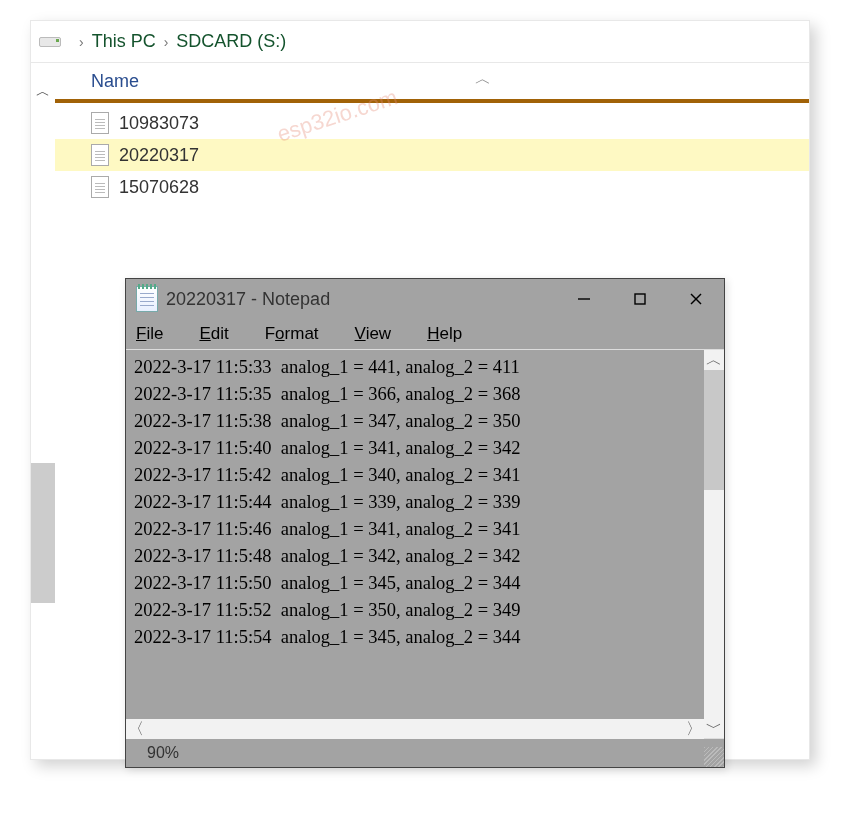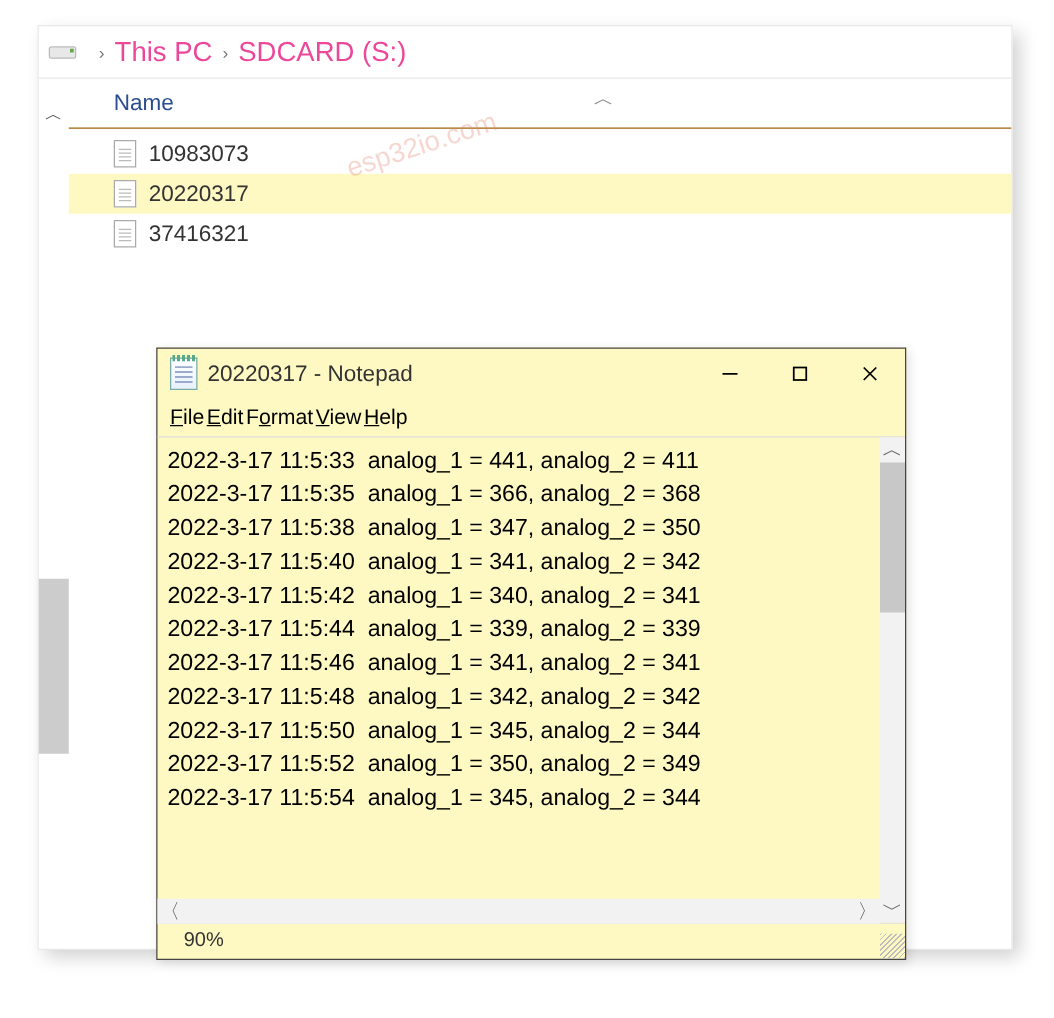--- a/index.html
+++ b/index.html
@@ -6,61 +6,61 @@
 html, body { width: 843px; height: 814px; background: #fff; overflow: hidden; }
 
 .outer { position: absolute; left: 30px; top: 20px; width: 780px; height: 740px; border: 1px solid #e8e8e8; box-shadow: 6px 6px 14px rgba(0,0,0,0.18); background: #fff; }
 
 
 .bcwrap { height: 42px; display:flex; align-items:center; padding-left:8px; border-bottom:1px solid #e8e8e8; }
 .drive-icon { width:22px; height:14px; margin-right:10px; position:relative; }
 .drive-icon .body { width:22px; height:10px; background:#e8e8e8; border:1px solid #bbb; border-radius:2px; position:absolute; top:2px;}
 .drive-icon .light { width:3px; height:3px; background:#6aa84f; position:absolute; right:2px; top:4px; }
 .bc-sep { margin: 0 8px; color:#777; font-size:14px; }
-.bc-item { font-size:22px; color:#ec4899; cursor:pointer; }
+.bc-item { font-size:18px; color:#14532d; cursor:pointer; }
 
 
 .explorer-body { display:flex; height:calc(100% - 42px); }
 .scroll-left { width:24px; display:flex; align-items:flex-start; justify-content:center; padding-top:20px; position:relative;}
 .scroll-left .up { font-size:14px; color:#555; cursor:pointer;}
 .scroll-left .thumb { position:absolute; left:0; top:400px; width:24px; height:140px; background:#ccc;}
 
 .file-area { flex:1; position:relative; }
-.col-header { height:40px; display:flex; align-items:center; border-bottom:1px solid #a16207; padding-left:36px;}
+.col-header { height:40px; display:flex; align-items:center; border-bottom:4px solid #a16207; padding-left:36px;}
 .col-name { font-size:18px; color:#2a4d8f; }
 .col-sep { position:absolute; left:420px; top:6px; color:#888; cursor:pointer;}
 
 .watermark1 { position:absolute; left:220px; top:40px; font-size:22px; color:rgba(230,140,120,0.35); transform:rotate(-18deg); pointer-events:none; font-weight:500;}
 .watermark2 { position:absolute; left:320px; top:400px; font-size:20px; color:rgba(230,140,120,0.25); transform:rotate(-18deg); pointer-events:none; font-weight:500;}
 
 .file-list { padding-top:4px; }
 .file-row { height:32px; display:flex; align-items:center; padding-left:36px; cursor:pointer; font-size:18px; color:#333;}
 .file-row.selected { background:#fef9c3; }
 .file-icon { width:18px; height:22px; border:1px solid #aaa; background:#fff; margin-right:10px; position:relative;}
 .file-icon::before, .file-icon::after { content:""; position:absolute; left:3px; right:3px; height:1px; background:#bbb;}
 .file-icon::before { top:6px; box-shadow: 0 3px 0 #bbb, 0 6px 0 #bbb;}
 .file-icon::after { top:15px; }
 
 
-.notepad { position:absolute; left:70px; top:215px; width:600px; height:490px; border:1px solid #444; background:#fef9c3; box-shadow:2px 2px 8px rgba(0,0,0,0.12);}
+.notepad { position:absolute; left:70px; top:215px; width:600px; height:490px; border:1px solid #444; background:#a3a3a3; box-shadow:2px 2px 8px rgba(0,0,0,0.12);}
 .np-title { height:40px; display:flex; align-items:center; }
 .np-icon { width:22px; height:26px; margin-left:10px; margin-right:8px; background:linear-gradient(#fff,#e8f0ff); border:1px solid #7aa; position:relative;}
 .np-icon .spiral{ position:absolute; top:-3px; left:1px; right:1px; height:5px; background:repeating-linear-gradient(90deg,#5a8 0 2px, transparent 2px 4px);}
 .np-icon .lines{ position:absolute; top:6px; left:3px; right:3px; height:14px; background:repeating-linear-gradient(#9ac 0 1px, transparent 1px 4px);}
 .np-title-text { font-size:18px; color:#333; }
 .np-ctrls { margin-left:auto; display:flex; height:100%; }
 .np-ctrl { width:56px; display:flex; align-items:center; justify-content:center; cursor:pointer;}
 .np-ctrl svg { width:16px; height:16px; }
 
-.np-menu { height:30px; display:flex; align-items:center; padding-left:10px; gap:2px; font-size:17px; }
+.np-menu { height:30px; display:flex; align-items:center; padding-left:10px; gap:36px; font-size:17px; }
 .np-menu-item { cursor:pointer; }
 .np-menu-item u { text-decoration:underline; }
 
 .np-body { position:relative; height:calc(100% - 40px - 30px - 28px); border-top:1px solid #ddd; border-bottom:1px solid #ddd; display:flex;}
-.np-text { flex:1; overflow:hidden; padding:4px 8px; font-family:Liberation Sans, sans-serif; font-size:18.5px; line-height:27px; white-space:pre; color:#000;}
+.np-text { flex:1; overflow:hidden; padding:4px 8px; font-family:Liberation Serif, serif; font-size:18.5px; line-height:27px; white-space:pre; color:#000;}
 .np-vscroll { width:20px; background:#f2f2f2; position:relative;}
 .np-vscroll .arrow{ width:20px; height:20px; display:flex; align-items:center; justify-content:center; color:#666; cursor:pointer;}
 .np-vscroll .track { position:absolute; top:20px; bottom:20px; left:0; right:0;}
 .np-vscroll .thumb{ position:absolute; left:0; right:0; top:0; height:120px; background:#c8c8c8;}
 .np-vscroll .arrow.bot{ position:absolute; bottom:0; left:0;}
 
 .np-hscroll { position:absolute; left:0; right:20px; bottom:28px; height:20px; background:#f2f2f2; display:flex; align-items:center; justify-content:space-between;}
 .np-hscroll .arrow{ width:20px; height:20px; display:flex; align-items:center; justify-content:center; color:#666; cursor:pointer;}
 
 .np-status { height:28px; display:flex; align-items:center; font-size:16px; color:#333; }
@@ -105,21 +105,21 @@
           <div class="file-row">
             <div class="file-icon"></div>
             <span>10983073</span>
           </div>
           <div class="file-row selected">
             <div class="file-icon"></div>
             <span>20220317</span>
           </div>
           <div class="file-row">
             <div class="file-icon"></div>
-            <span>37416321</span>
+            <span>15070628</span>
           </div>
         </div>
       <div class="watermark2">esp32io.com</div>
 
       <div class="notepad">
         <div class="np-title">
           <div class="np-icon">
               <div class="spiral"></div>
               <div class="lines"></div>
             </div>

